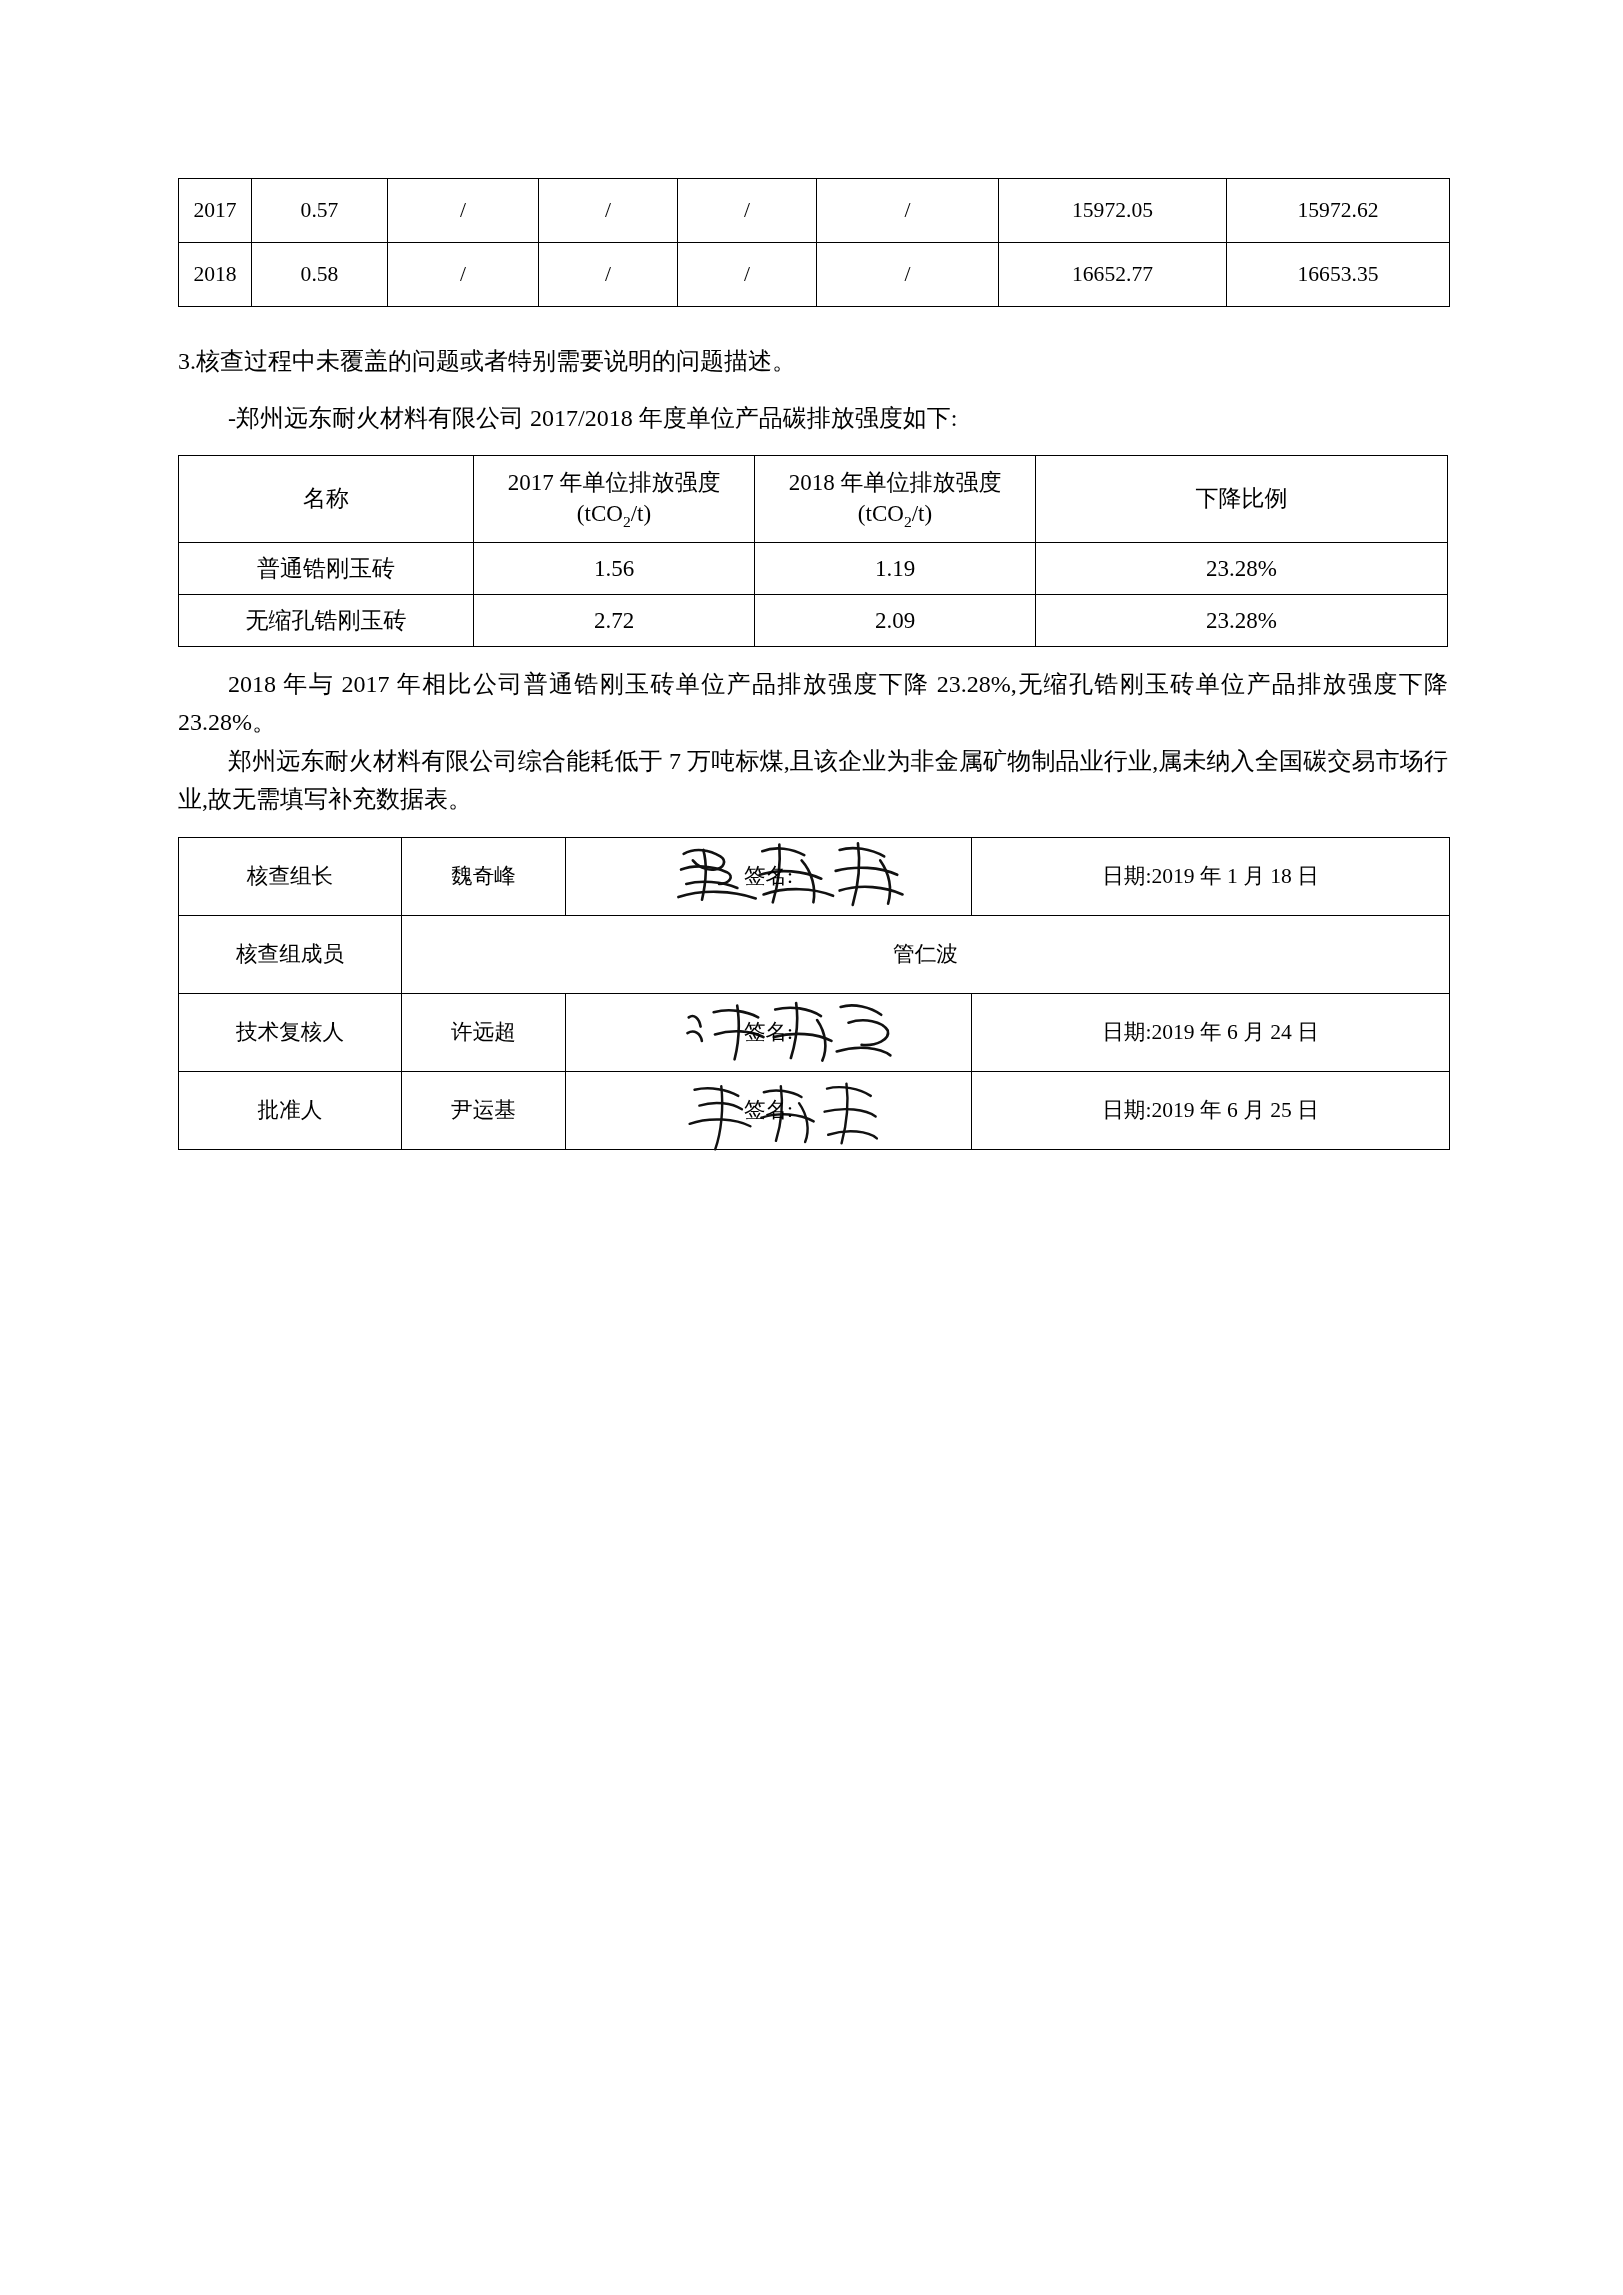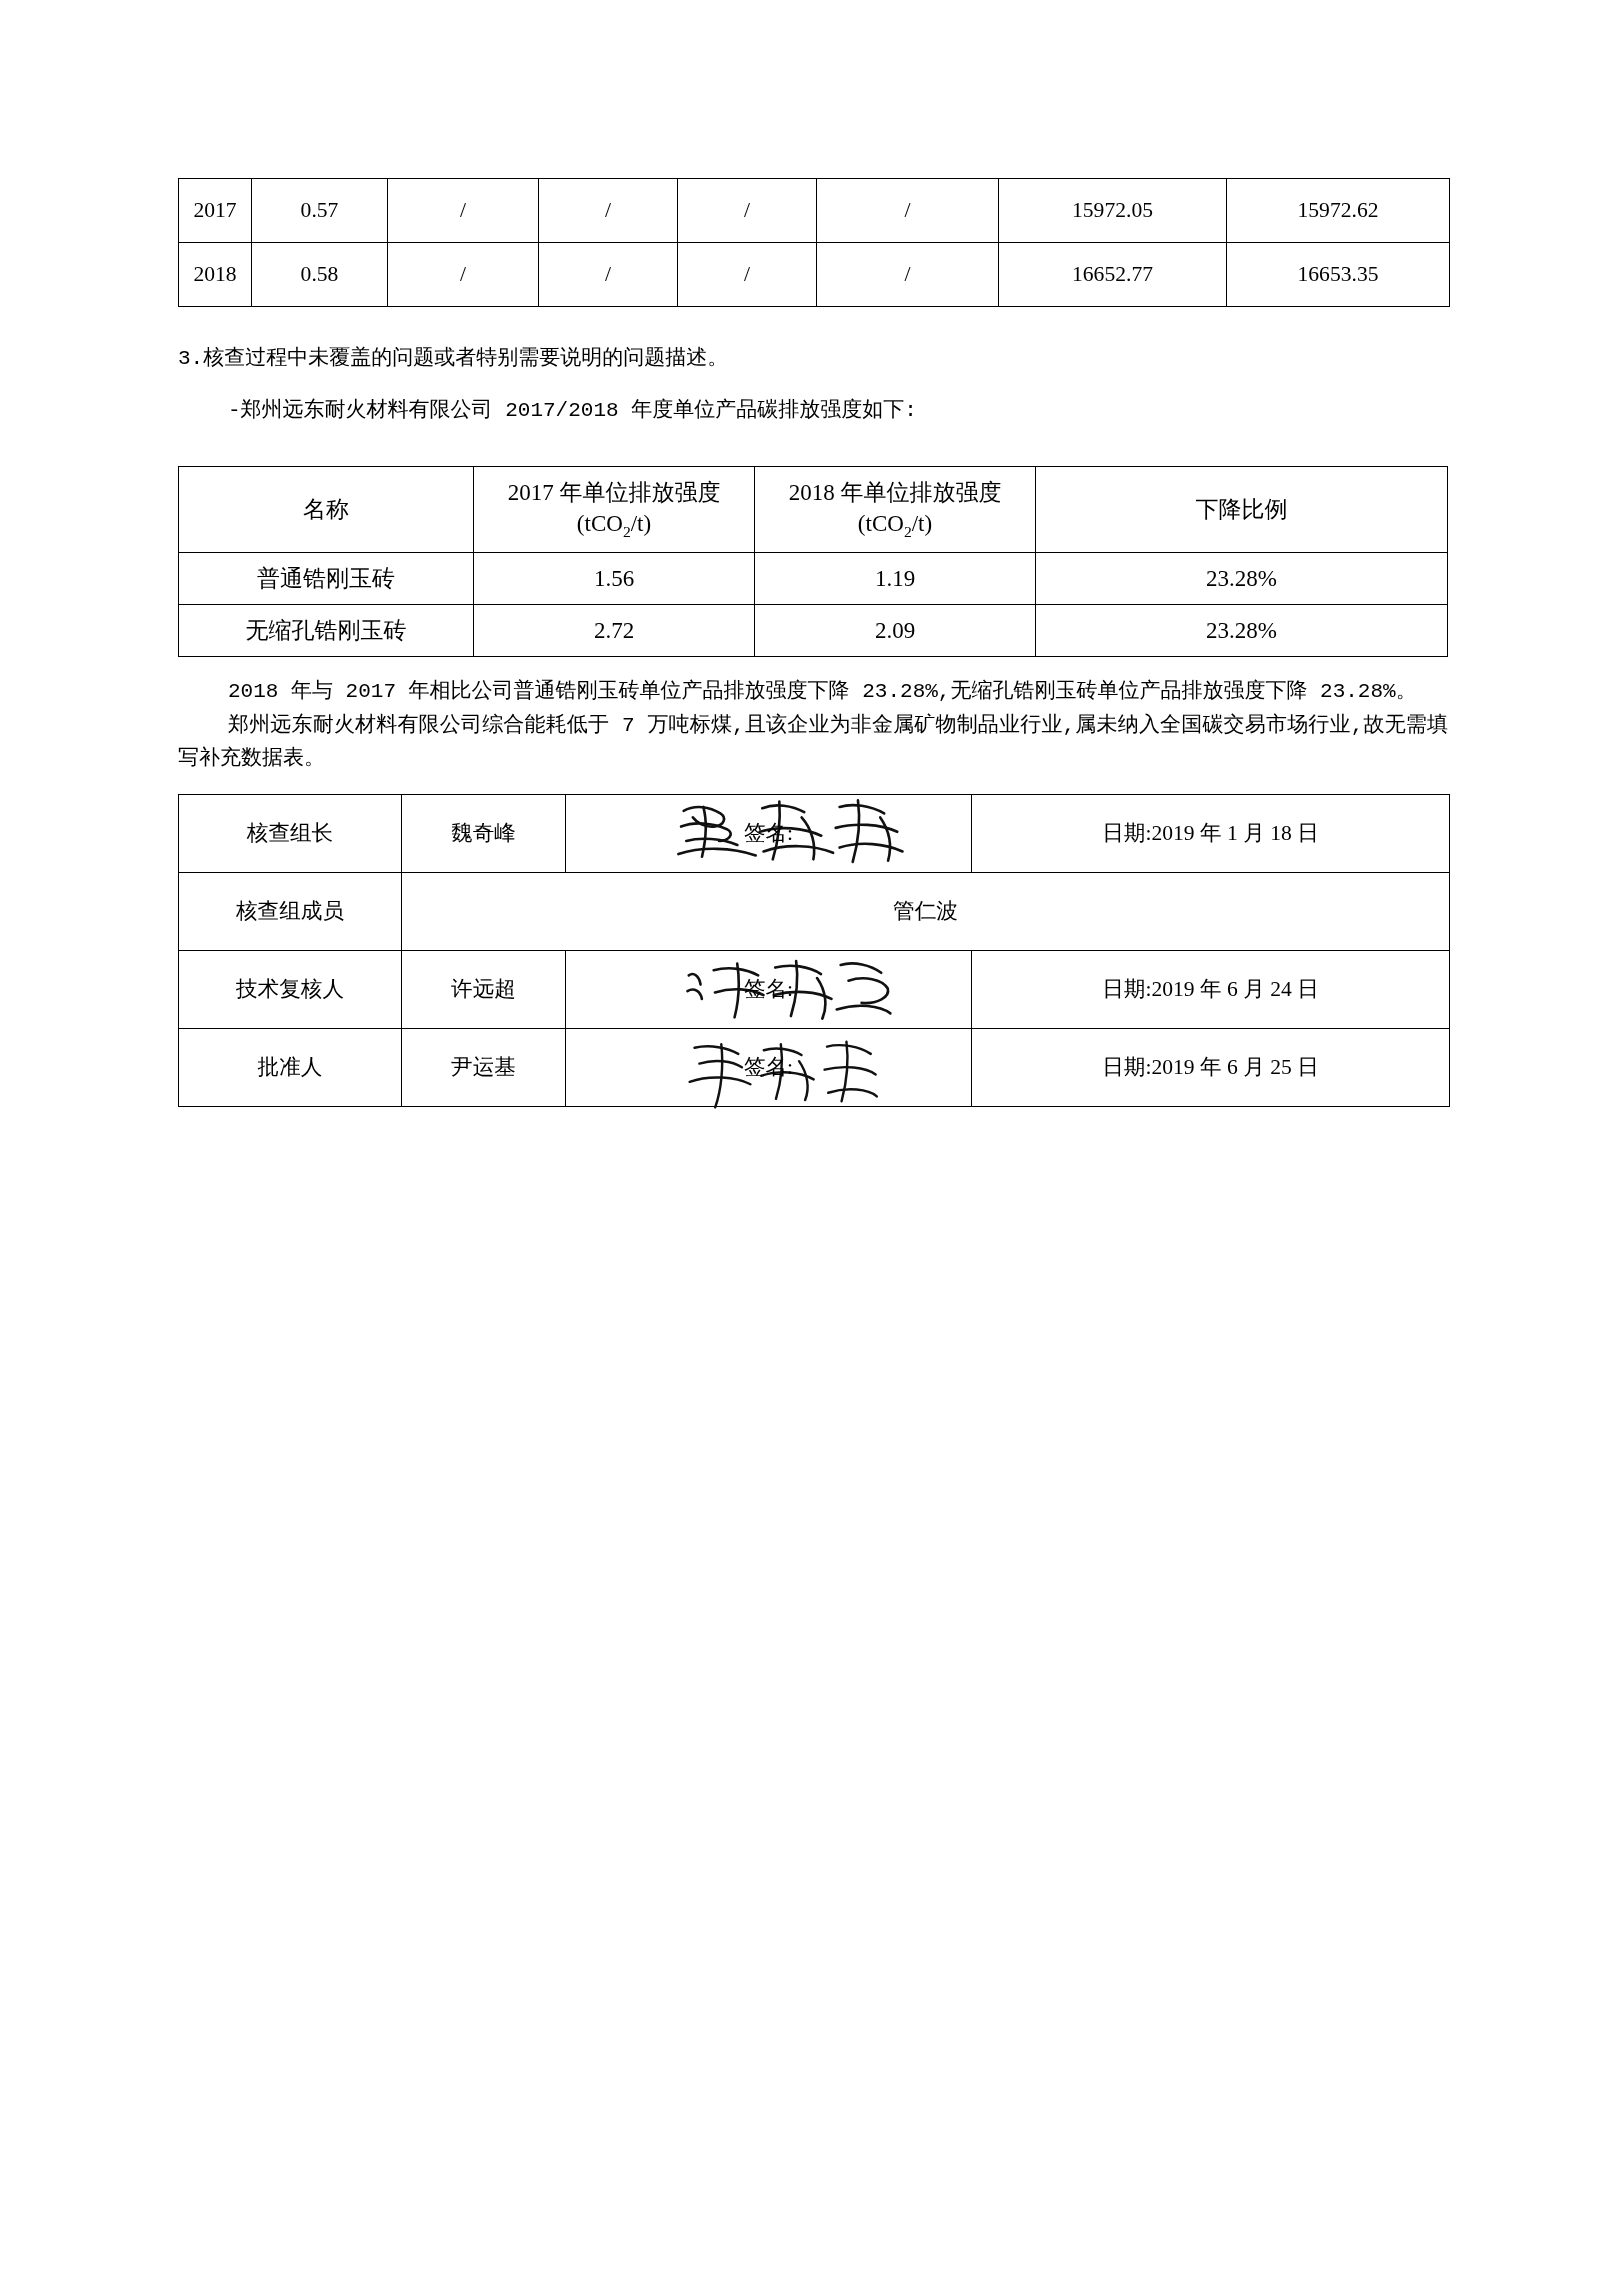--- a/index.html
+++ b/index.html
@@ -48,32 +48,32 @@
   
   .tbl-top td {
     height: 63px;
   }
   .slash {
     font-size: 21px;
   }
 
   
   p.para {
-    font-size: 21px;
+    font-size: 24px;
     line-height: 1.6;
     margin: 0;
     text-align: justify;
-    font-family: Liberation Mono, monospace;
+    font-family: Liberation Serif, serif;
   }
   .sp-1 { height: 35px; }
   .sp-3 { height: 18.3px; }
   .indent2 { text-indent: 50px; }
 
   
-  .tbl-intensity { width: 1270px; margin-top: 20px; }
+  .tbl-intensity { width: 1270px; }
   .tbl-intensity td.hdr {
     height: 80px;
     font-size: 23px;
     padding: 2.6px 6.5px;
   }
   .tbl-intensity td.body {
     height: 51px;
     font-size: 23px;
     text-align: center;
   }

